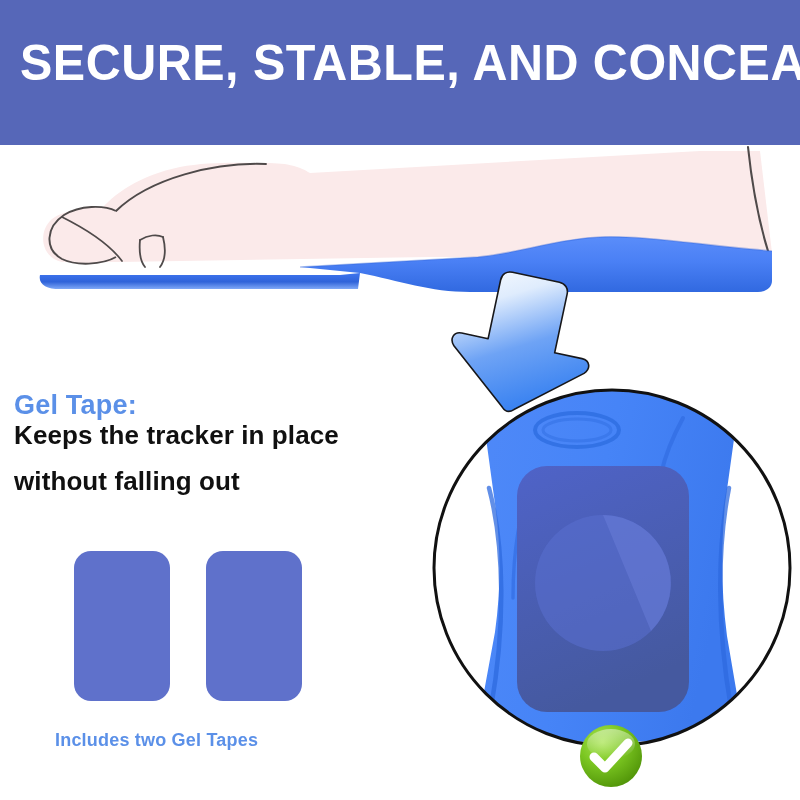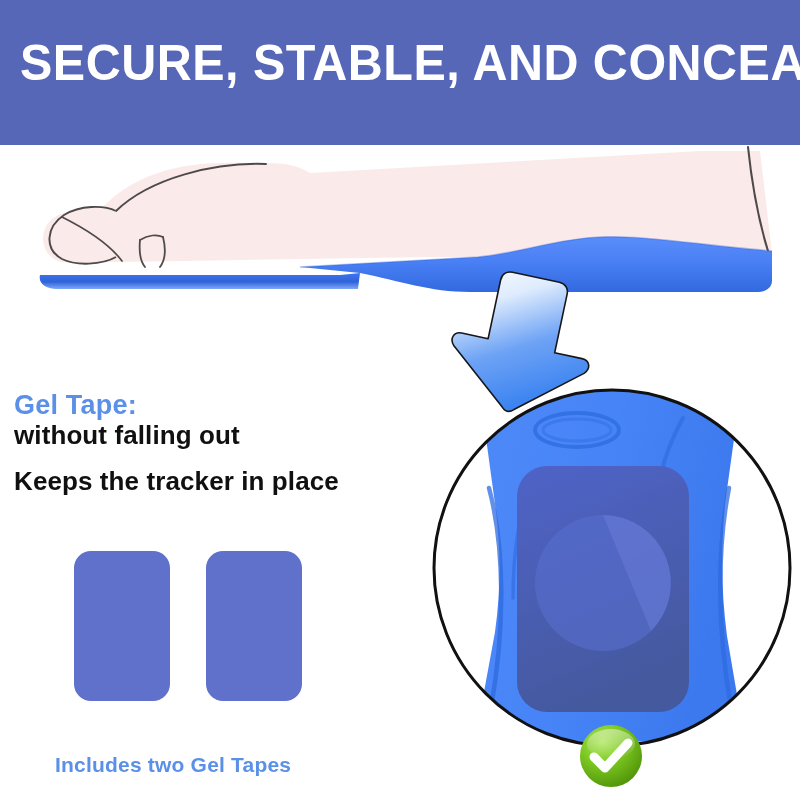--- a/index.html
+++ b/index.html
@@ -78,23 +78,23 @@
     position:absolute;
     width:96px; height:150px;
     border-radius:17px;
     background:#5f71cb;
   }
   .tape-left  { left:74px;  top:551px; }
   .tape-right { left:206px; top:551px; }
 
   .includes-caption {
     position:absolute;
-    left:55px; top:753px;
+    left:55px; top:730px;
     color:#5b90e8;
-    font-size:21px;
+    font-size:18px;
     font-weight:bold;
     letter-spacing:0.2px;
   }
 
   
   .inset-area {
     position:absolute;
     left:425px; top:378px;
     width:375px; height:395px;
   }
@@ -192,22 +192,22 @@
                  L 60,78
                  L 60,18
                  C 60,12 64,8 70,8 Z" fill="url(#arrowGrad)" stroke="#17171a" stroke-width="1.6" stroke-linejoin="round"></path>
       </g>
     </svg>
   </div>
 
   <div class="gel-tape-heading">Gel Tape:</div>
 
   <div class="gel-tape-desc">
+    <span>Keeps the tracker in place</span>
     <span>without falling out</span>
-    <span>Keeps the tracker in place</span>
   </div>
 
   <div class="tape tape-left"></div>
   <div class="tape tape-right"></div>
 
   <div class="includes-caption">Includes two Gel Tapes</div>
 
   <div class="inset-area">
     <svg width="375" height="395" viewBox="0 0 375 395">
       <defs>

